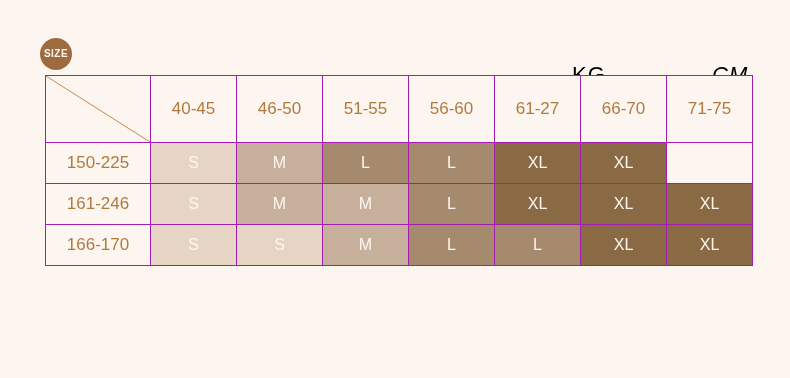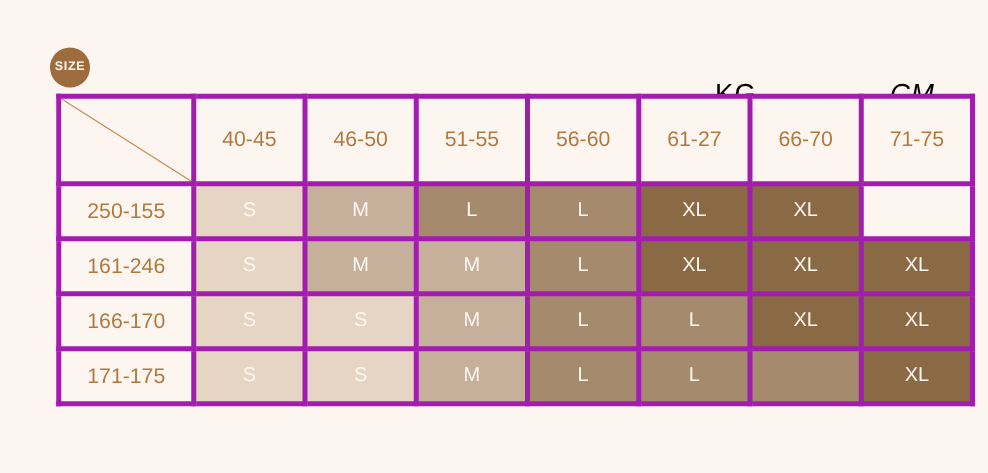--- a/index.html
+++ b/index.html
@@ -56,21 +56,21 @@
   
   .chart-table {
     position: absolute;
     left: 45px;
     top: 75px;
     border-collapse: collapse;
     table-layout: fixed;
   }
   .chart-table td,
   .chart-table th {
-    border: 4px solid #a21caf;
+    border: 1px solid #a21caf;
     padding: 0;
     margin: 0;
     text-align: center;
     vertical-align: middle;
     font-weight: normal;
   }
 
   
   .corner-cell {
     width: 104px;
@@ -143,21 +143,21 @@
           <th class="col-head">46-50</th>
           <th class="col-head">51-55</th>
           <th class="col-head">56-60</th>
           <th class="col-head">61-27</th>
           <th class="col-head">66-70</th>
           <th class="col-head">71-75</th>
         </tr>
     </thead>
     <tbody>
         <tr>
-          <th class="row-head">250-155</th>
+          <th class="row-head">150-225</th>
           <td class="cell t-S">S</td>
           <td class="cell t-M">M</td>
           <td class="cell t-L">L</td>
           <td class="cell t-L">L</td>
           <td class="cell t-XL">XL</td>
           <td class="cell t-XL">XL</td>
           <td class="cell t-none"></td>
         </tr>
         <tr>
           <th class="row-head">161-246</th>
@@ -172,26 +172,16 @@
         <tr>
           <th class="row-head">166-170</th>
           <td class="cell t-S">S</td>
           <td class="cell t-S">S</td>
           <td class="cell t-M">M</td>
           <td class="cell t-L">L</td>
           <td class="cell t-L">L</td>
           <td class="cell t-XL">XL</td>
           <td class="cell t-XL">XL</td>
         </tr>
-        <tr>
-          <th class="row-head">171-175</th>
-          <td class="cell t-S">S</td>
-          <td class="cell t-S">S</td>
-          <td class="cell t-M">M</td>
-          <td class="cell t-L">L</td>
-          <td class="cell t-L">L</td>
-          <td class="cell t-L"></td>
-          <td class="cell t-XL">XL</td>
-        </tr>
       </tbody>
   </table>
 
 </div>
 
 </body></html>

